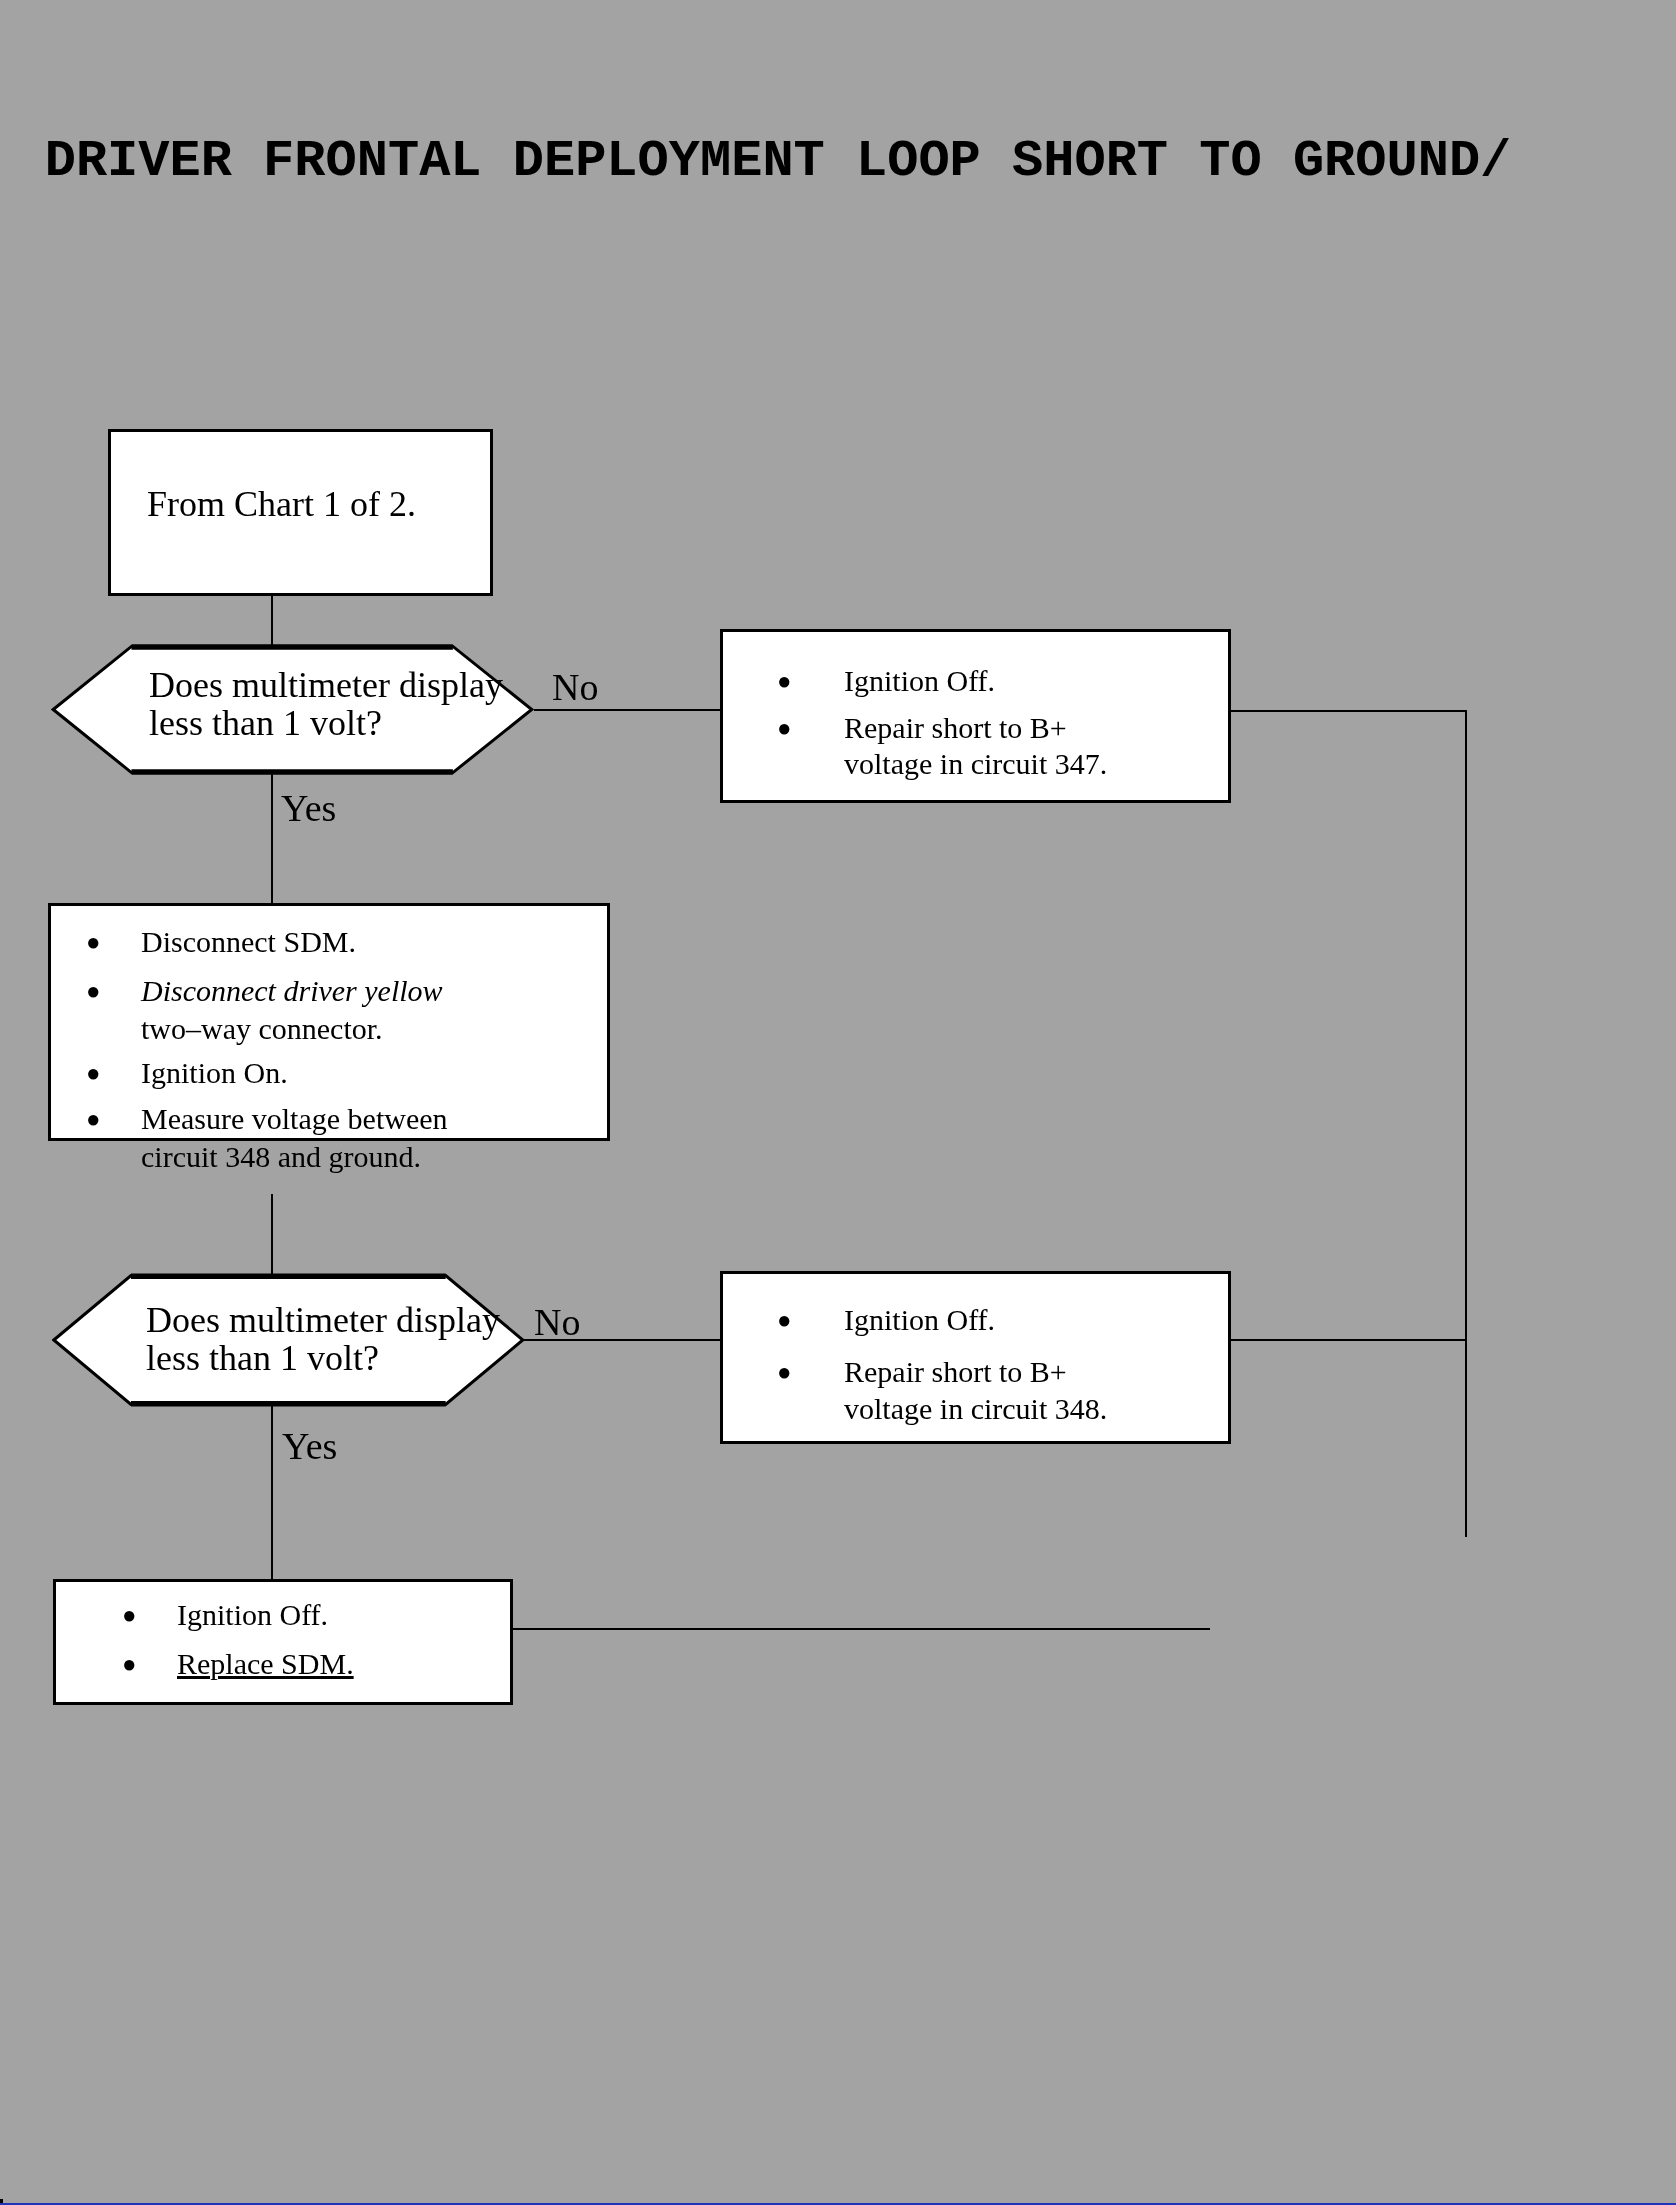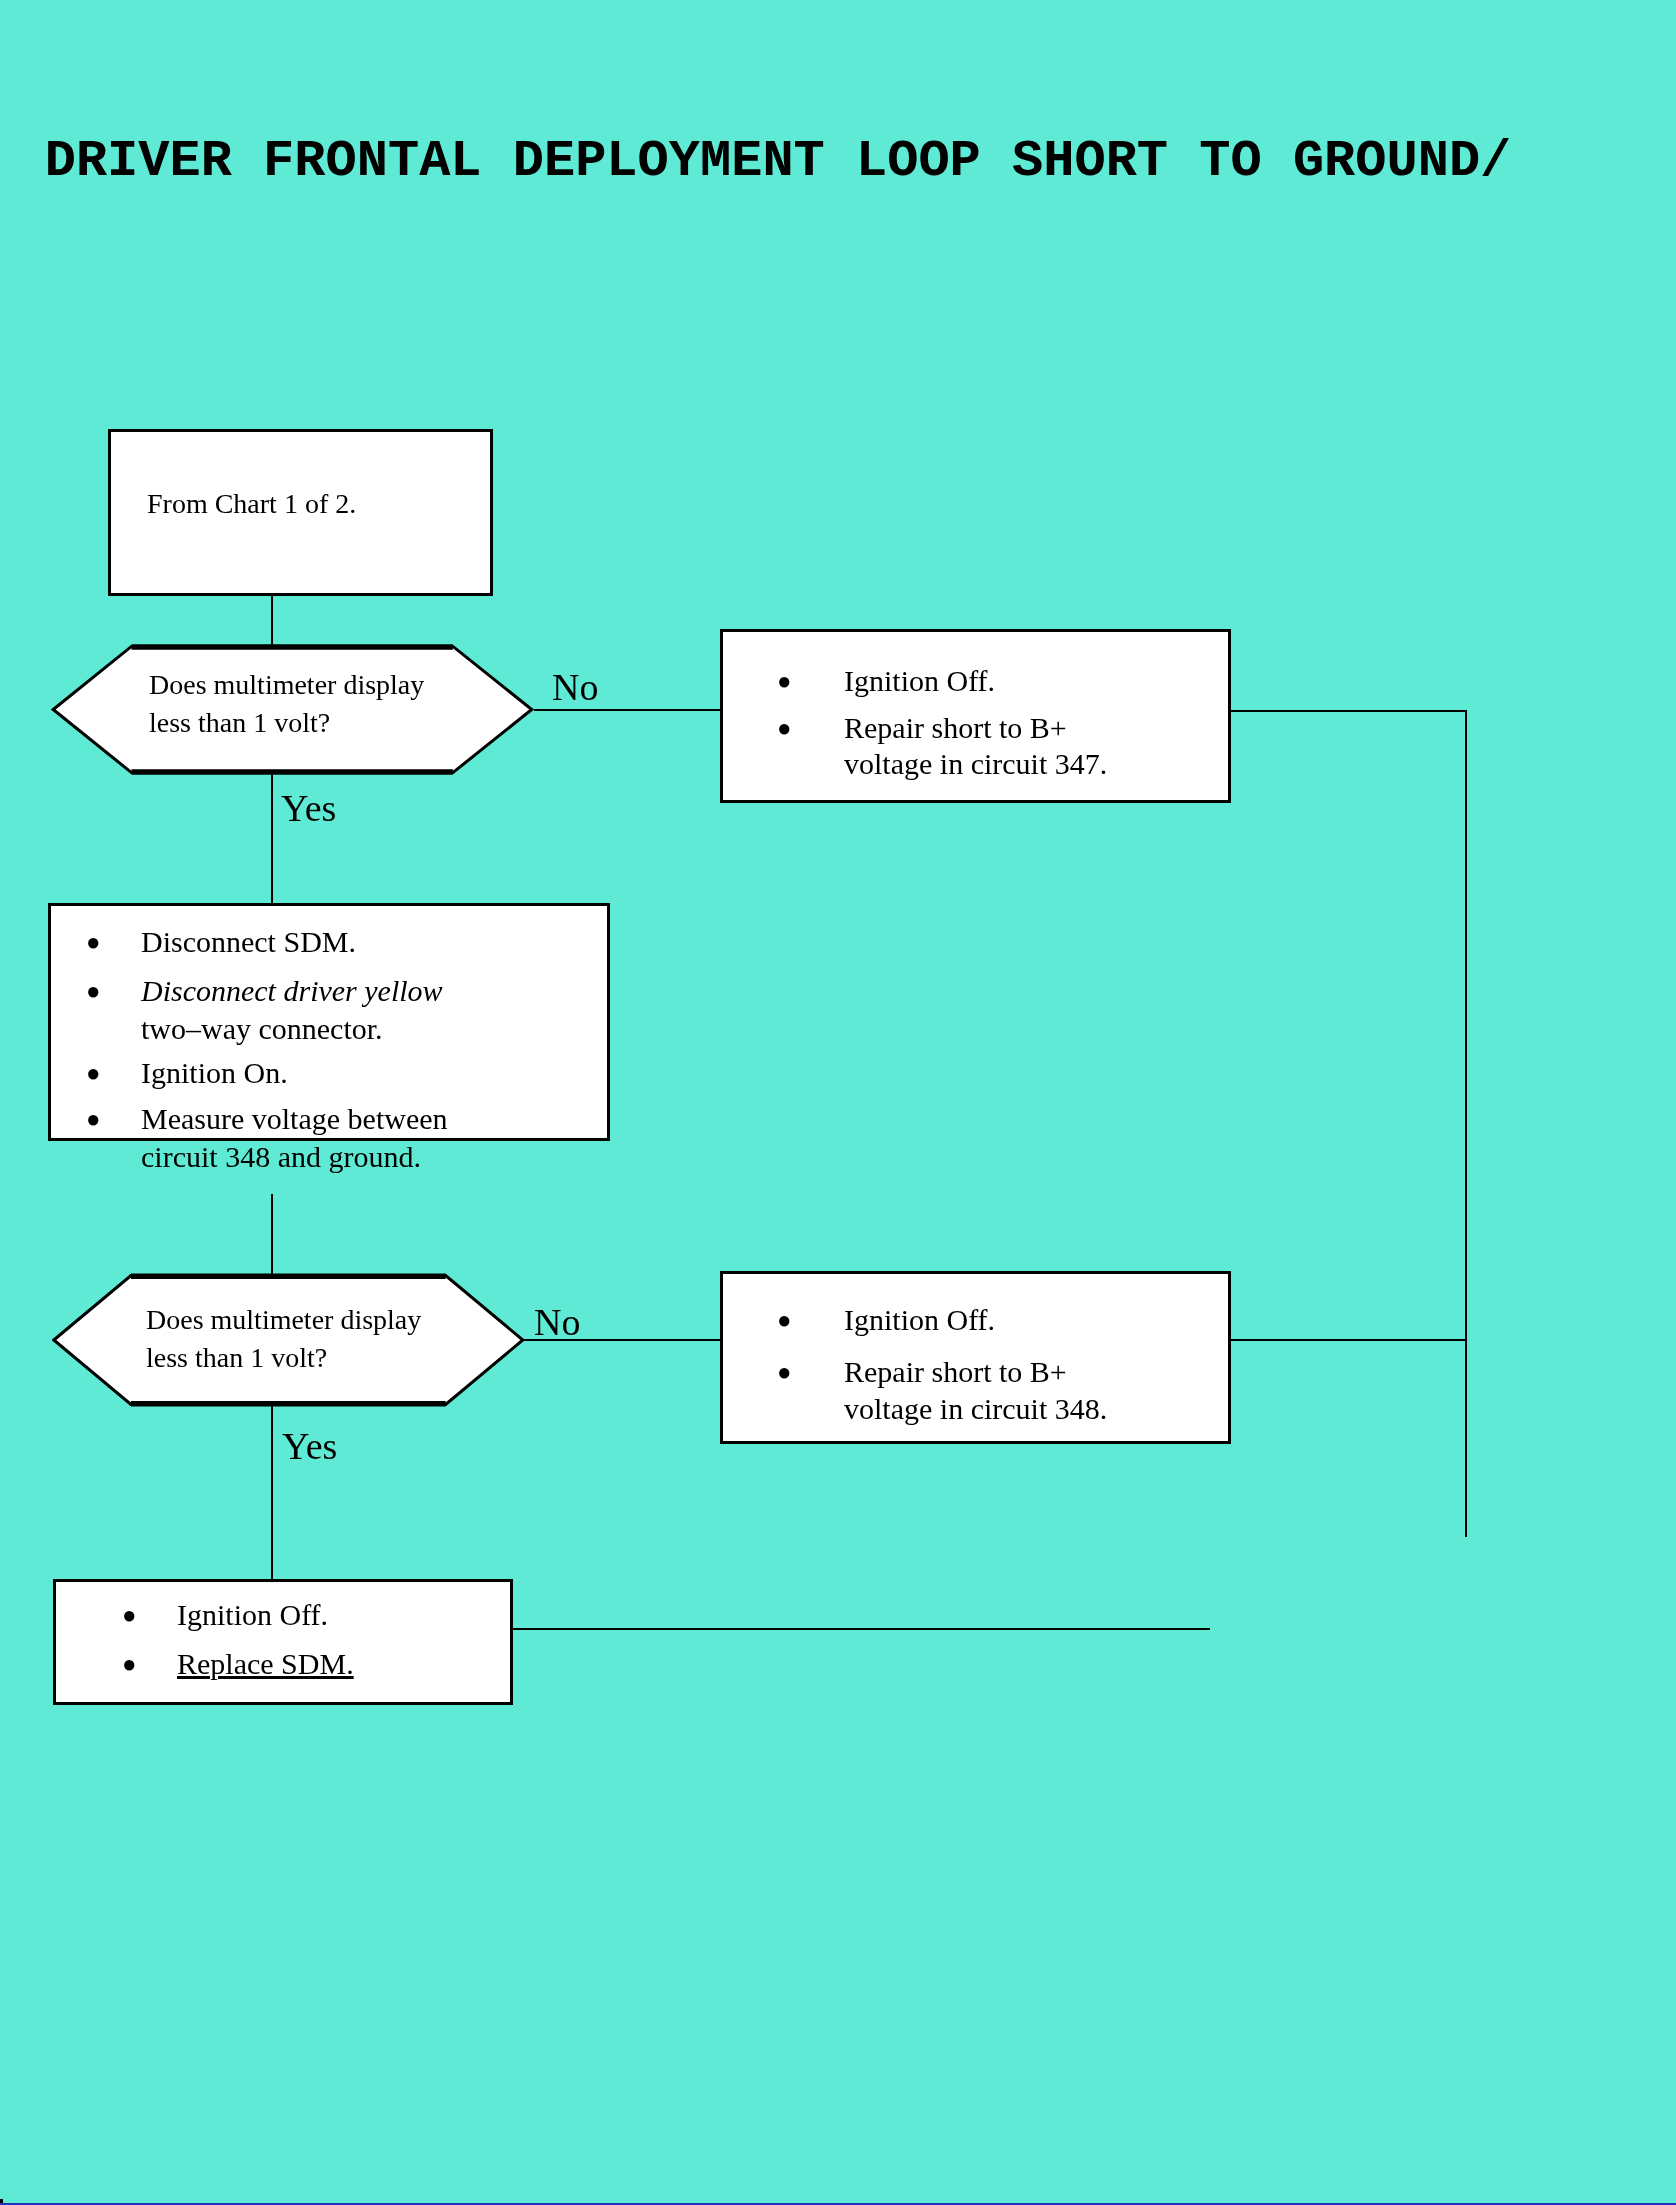--- a/index.html
+++ b/index.html
@@ -1,23 +1,23 @@
 <!DOCTYPE html>
 <html style="font-size:9.7px"><head>
 <meta charset="utf-8">
 <style>
   html,body{margin:0;padding:0;}
   body{width:1676px;height:2205px;background:#ffffff;font-family:"Liberation Serif",serif;color:#000;}
-  #page{position:relative;width:1676px;height:2205px;background:#5eead4;overflow:hidden;}
+  #page{position:relative;width:1676px;height:2205px;background:#a3a3a3;overflow:hidden;}
   .title{position:absolute;left:0;top:24px;width:1556px;text-align:center;
          font-family:"Liberation Mono",monospace;font-weight:bold;font-size:52px;line-height:55px;
          white-space:pre;}
   .node{position:absolute;border:3.6px solid #000;background:#fff;box-sizing:border-box;}
   .stadium{border-width:6px;border-radius:97px;}
-  .t{position:absolute;font-size:28px;line-height:36px;white-space:nowrap;}
+  .t{position:absolute;font-size:36px;line-height:36px;white-space:nowrap;}
   .row{position:absolute;font-size:30px;line-height:36px;white-space:nowrap;}
   .row .b{display:inline-block;font-size:24px;vertical-align:top;}
   .bw91{width:55px;} .bw110{width:67px;} .bw90{width:55px;} .bw100{width:61px;}
   .line{position:absolute;background:#000;}
   .lbl{position:absolute;font-size:38px;line-height:36px;white-space:nowrap;}
   svg.hex{position:absolute;}
   .edgeblue{position:absolute;left:0;top:2203px;width:1676px;height:2.4px;background:#2233bb;}
   .edgedot{position:absolute;left:0;top:2199px;width:3px;height:4.3px;background:#000;}
 </style>
 </head>

